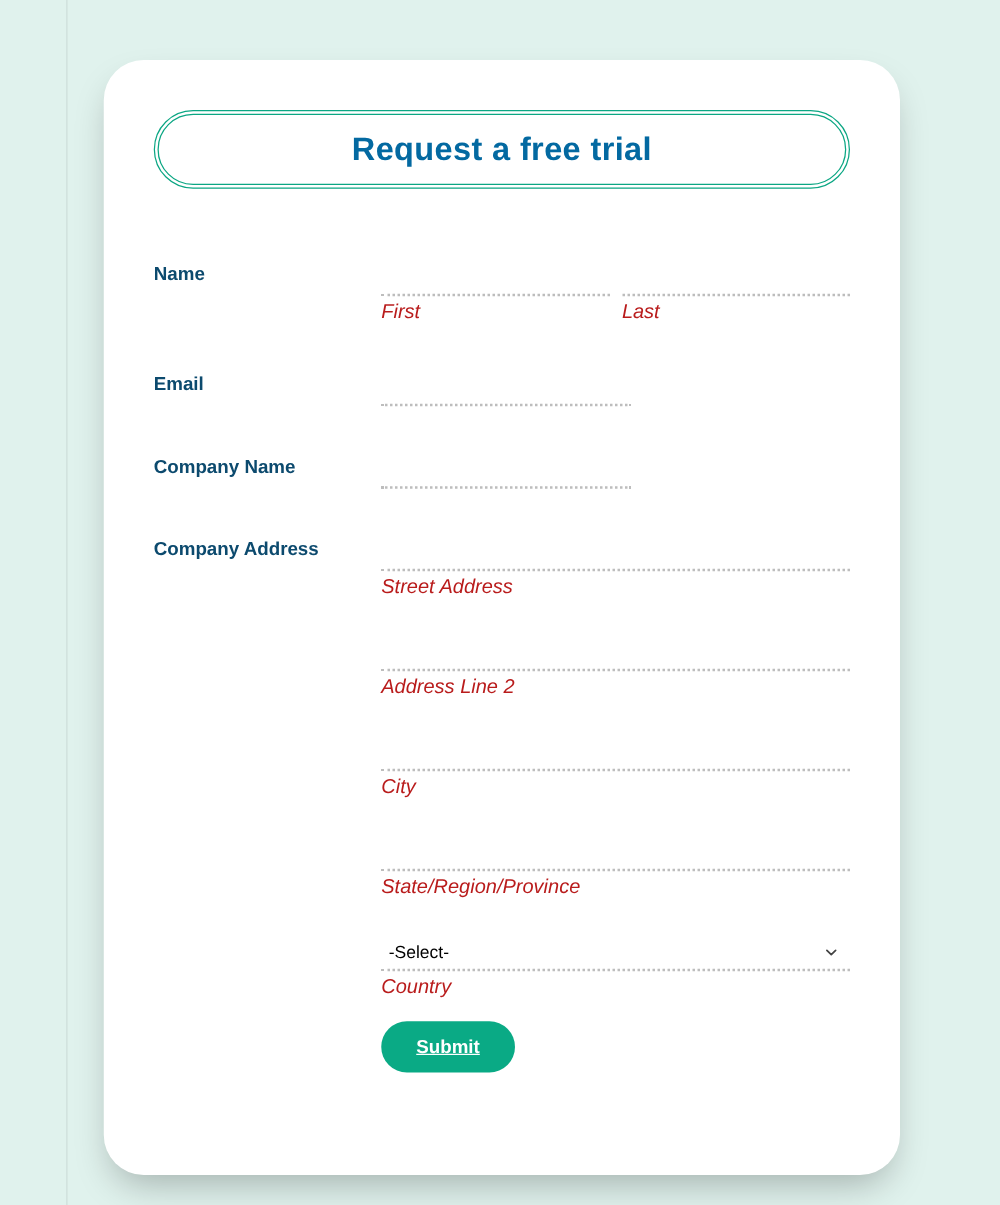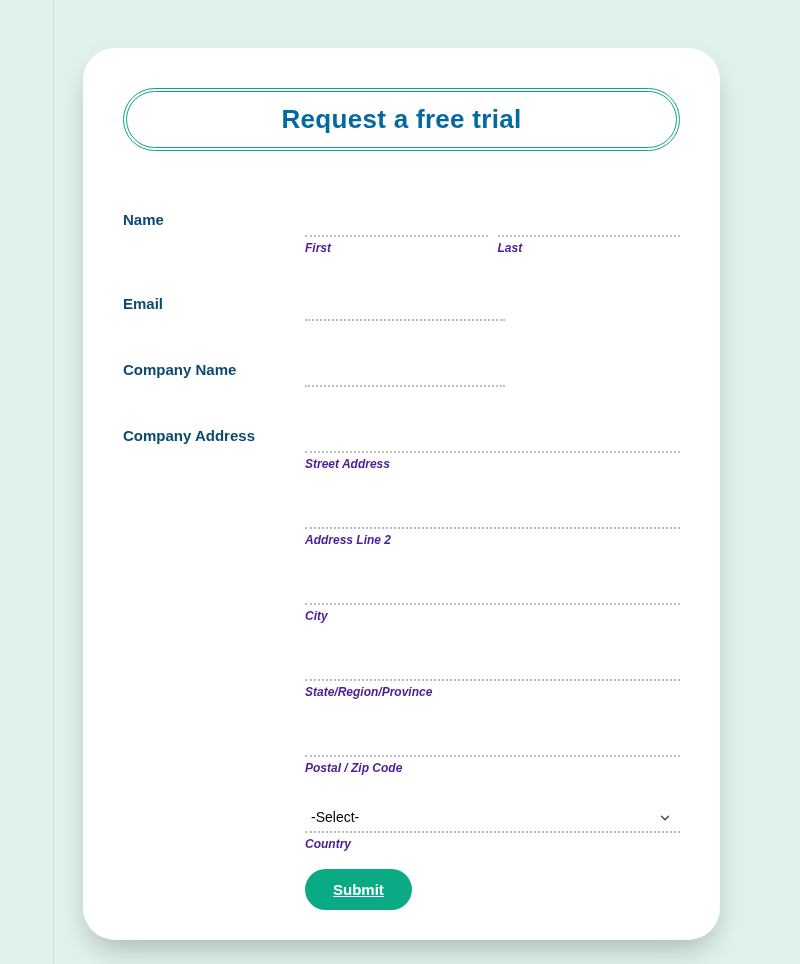--- a/index.html
+++ b/index.html
@@ -83,23 +83,23 @@
       padding: 4px 2px 6px 2px;
       outline: none;
     }
     .fld.short input {
       width: 200px;
     }
     .fld-sub {
       display: block;
       margin-top: 4px;
       font-style: italic;
-      color: #4c1d95;
-      font-weight: 700;
-      font-size: 12px;
+      color: #b91c1c;
+      font-weight: 400;
+      font-size: 16px;
     }
     .addr-block {
       margin-top: 0;
     }
     .addr-line {
       margin-bottom: 30px;
     }
     .addr-line input {
       width: 100%;
       border: none;
@@ -206,24 +206,20 @@
         <div class="addr-line">
           <input type="text" value="" style="">
           <span class="fld-sub">City</span>
         </div>
 
         <div class="addr-line">
           <input type="text" value="" style="">
           <span class="fld-sub">State/Region/Province</span>
         </div>
 
-        <div class="addr-line">
-          <input type="text" value="" style="">
-          <span class="fld-sub">Postal / Zip Code</span>
-        </div>
 
         <div class="addr-line" style="margin-bottom:0;">
           <div class="select-wrap">
             <span>-Select-</span>
             <span class="chev">
               <svg width="14" height="14" viewBox="0 0 24 24" fill="none" stroke="currentColor" stroke-width="2.4" stroke-linecap="round" stroke-linejoin="round">
                   <polyline points="6 9 12 15 18 9"></polyline>
                 </svg>
             </span>
           </div>

